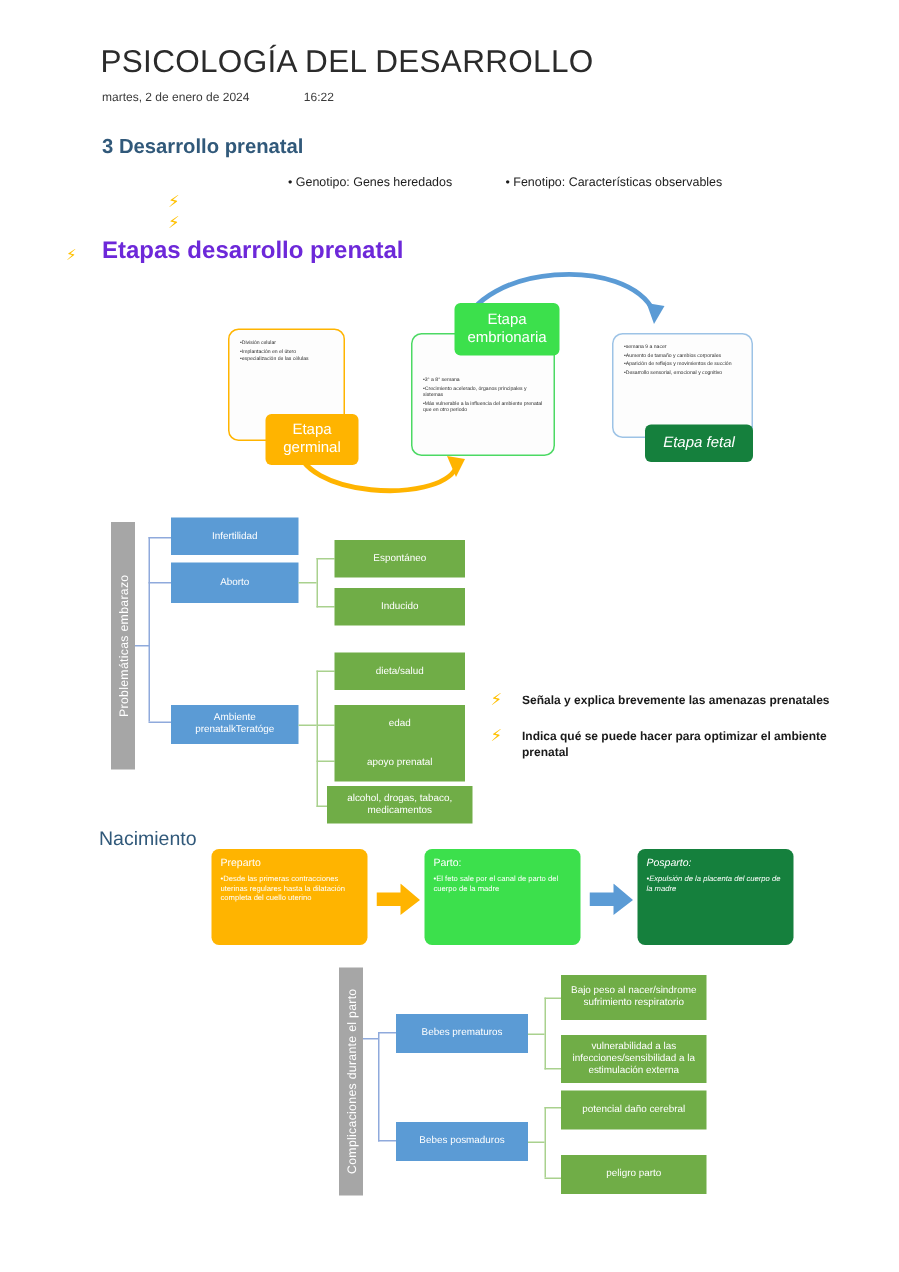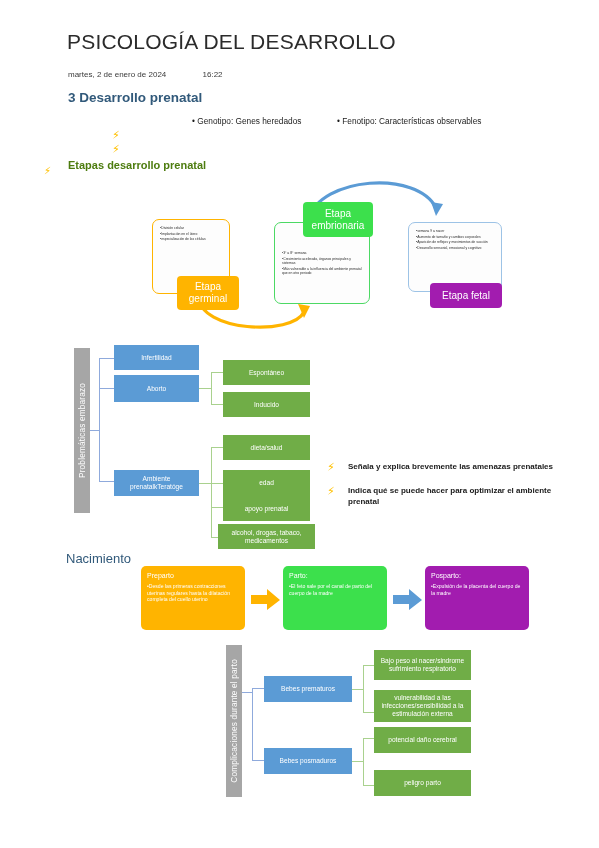--- a/index.html
+++ b/index.html
@@ -5,25 +5,25 @@
   html,body{margin:0;padding:0;background:#fff;}
   body{
     width:599px;height:848px;position:relative;overflow:hidden;
     font-family:"Liberation Sans","DejaVu Sans",sans-serif;
     color:#1a1a1a;
   }
   .abs{position:absolute;}
 
   
   #doc-title{left:67px;top:30px;font-size:21px;font-weight:400;color:#2b2b2b;letter-spacing:.2px;}
-  #doc-datetime{left:68px;top:70px;font-size:8px;color:#3a3a3a;}
+  #doc-datetime{left:68px;top:60px;font-size:8px;color:#3a3a3a;}
   #doc-datetime .t{margin-left:34px;}
 
   #h-prenatal{left:68px;top:90px;font-size:13.5px;font-weight:700;color:#31597A;}
-  #h-etapas{left:68px;top:159px;font-size:11px;font-weight:700;color:#4d7c0f;}
+  #h-etapas{left:68px;top:159px;font-size:16px;font-weight:700;color:#6d28d9;}
   #h-nacimiento{left:66px;top:551px;font-size:13px;font-weight:400;color:#31597A;}
 
   .genbullets{top:116px;left:0;width:599px;font-size:8.3px;color:#1c1c1c;}
   .genbullets span{position:absolute;}
   .gb1{left:192px;text-align:right;} .gb2{left:337px;}
 
   .bolt-line{font-size:8.3px;color:#1c1c1c;line-height:11px;}
   .bolt{position:absolute;left:44px;color:#FFC000;font-size:11px;line-height:11px;}
   .bolt2{color:#FFC000;font-size:10px;}
   .rounded-note{
@@ -39,21 +39,21 @@
 
   .tag{
     position:absolute;box-sizing:border-box;border-radius:4px;
     display:flex;align-items:center;justify-content:center;text-align:center;
     color:#fff;font-size:10px;line-height:12px;
   }
 
   
   .c-orange{background:#FFB400;}
   .c-green{background:#3CE04C;}
-  .c-blue{background:#a21caf;}
+  .c-blue{background:#15803d;font-style:italic;}
 
   .n-orange{border:1.1px solid #FFB400;}
   .n-green{border:1.1px solid #4CD964;}
   .n-blue{border:1.1px solid #9DC3E6;}
 
   
   .fbox{
     position:absolute;box-sizing:border-box;display:flex;align-items:center;
     justify-content:center;text-align:center;color:#fff;
     font-size:6.6px;line-height:8px;padding:2px;

